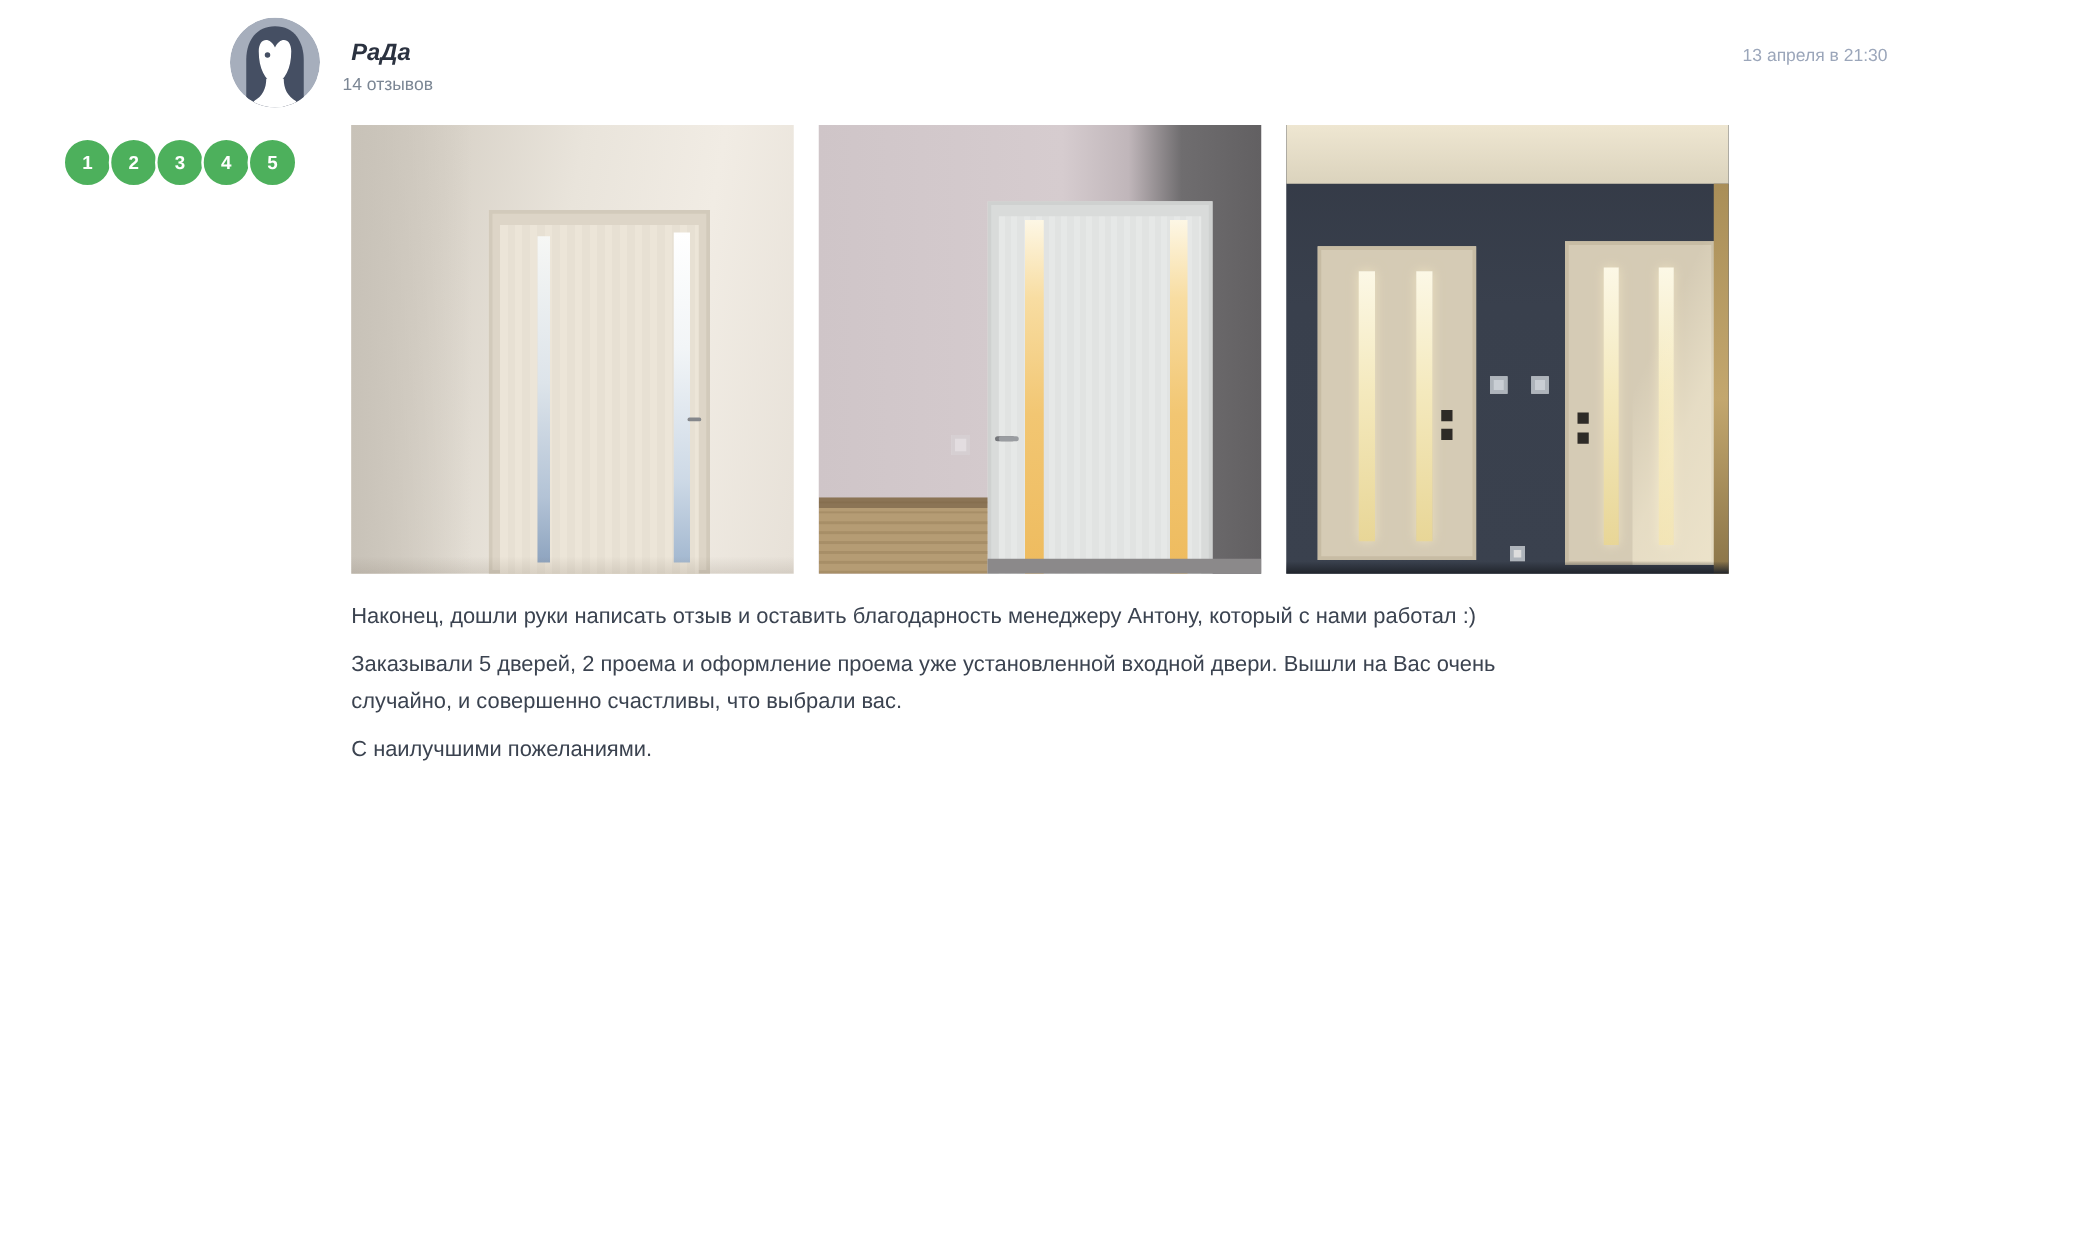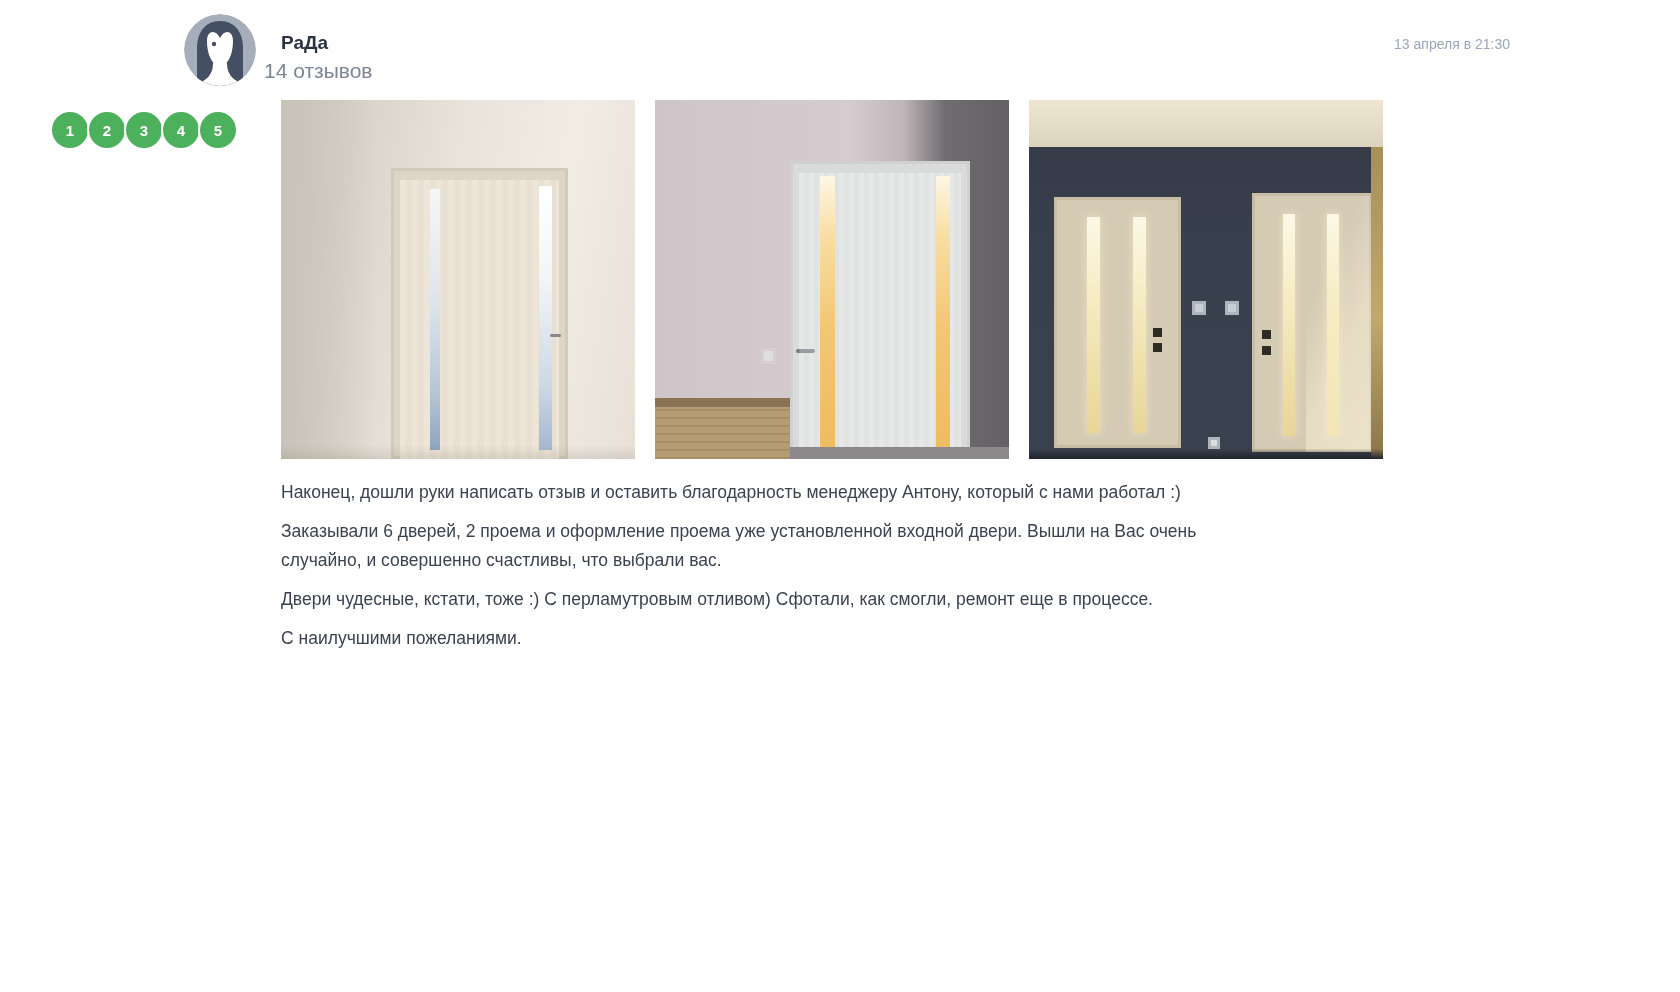--- a/index.html
+++ b/index.html
@@ -9,22 +9,22 @@
     --text-gray:#7b8694;
     --text-date:#9ba6ba;
   }
   *{box-sizing:border-box;margin:0;padding:0;}
   html,body{width:1680px;height:992px;background:#ffffff;
     font-family:"Liberation Sans","DejaVu Sans",sans-serif;}
   .page{position:relative;width:1680px;height:992px;background:#fff;overflow:hidden;}
 
   
   .avatar{position:absolute;left:184px;top:14px;width:72px;height:72px;border-radius:50%;overflow:hidden;}
-  .author-name{position:absolute;left:281px;top:32px;font-size:19px;font-weight:bold;color:var(--text-dark);}
-  .author-reviews{position:absolute;left:264px;top:59px;font-size:21px;color:var(--text-gray);}
+  .author-name{position:absolute;left:281px;top:32px;font-size:19px;font-weight:bold;color:var(--text-dark);font-style:italic;}
+  .author-reviews{position:absolute;left:274px;top:59px;font-size:14px;color:var(--text-gray);}
   .review-date{position:absolute;right:170px;top:36px;font-size:14px;color:var(--text-date);}
 
   
   .rating{position:absolute;left:50px;top:110px;display:flex;}
   .rating-circle{position:relative;width:40px;height:40px;border-radius:50%;
     background:var(--accent-green);border:2px solid #fff;margin-left:-3px;
     display:flex;align-items:center;justify-content:center;
     color:#fff;font-weight:bold;font-size:15px;}
   .rating-circle:first-child{margin-left:0;}
 
@@ -171,18 +171,17 @@
       <div class="p3-switch p3-s2"></div>
       <div class="p3-switch p3-s3"></div>
       <div class="p3-edge"></div>
       <div class="p3-floor"></div>
     </div>
 
   </div>
 
   <div class="review-text">
     <p>Наконец, дошли руки написать отзыв и оставить благодарность менеджеру Антону, который с нами работал :)</p>
-    <p>Заказывали 6 дверей, 2 проема и оформление проема уже установленной входной двери. Вышли на Вас очень случайно, и совершенно счастливы, что выбрали вас.</p>
-    <p>Двери чудесные, кстати, тоже :) С перламутровым отливом) Сфотали, как смогли, ремонт еще в процессе.</p>
+    <p>Заказывали 5 дверей, 2 проема и оформление проема уже установленной входной двери. Вышли на Вас очень случайно, и совершенно счастливы, что выбрали вас.</p>
     <p>С наилучшими пожеланиями.</p>
   </div>
 
 </div>
 
 </body></html>

